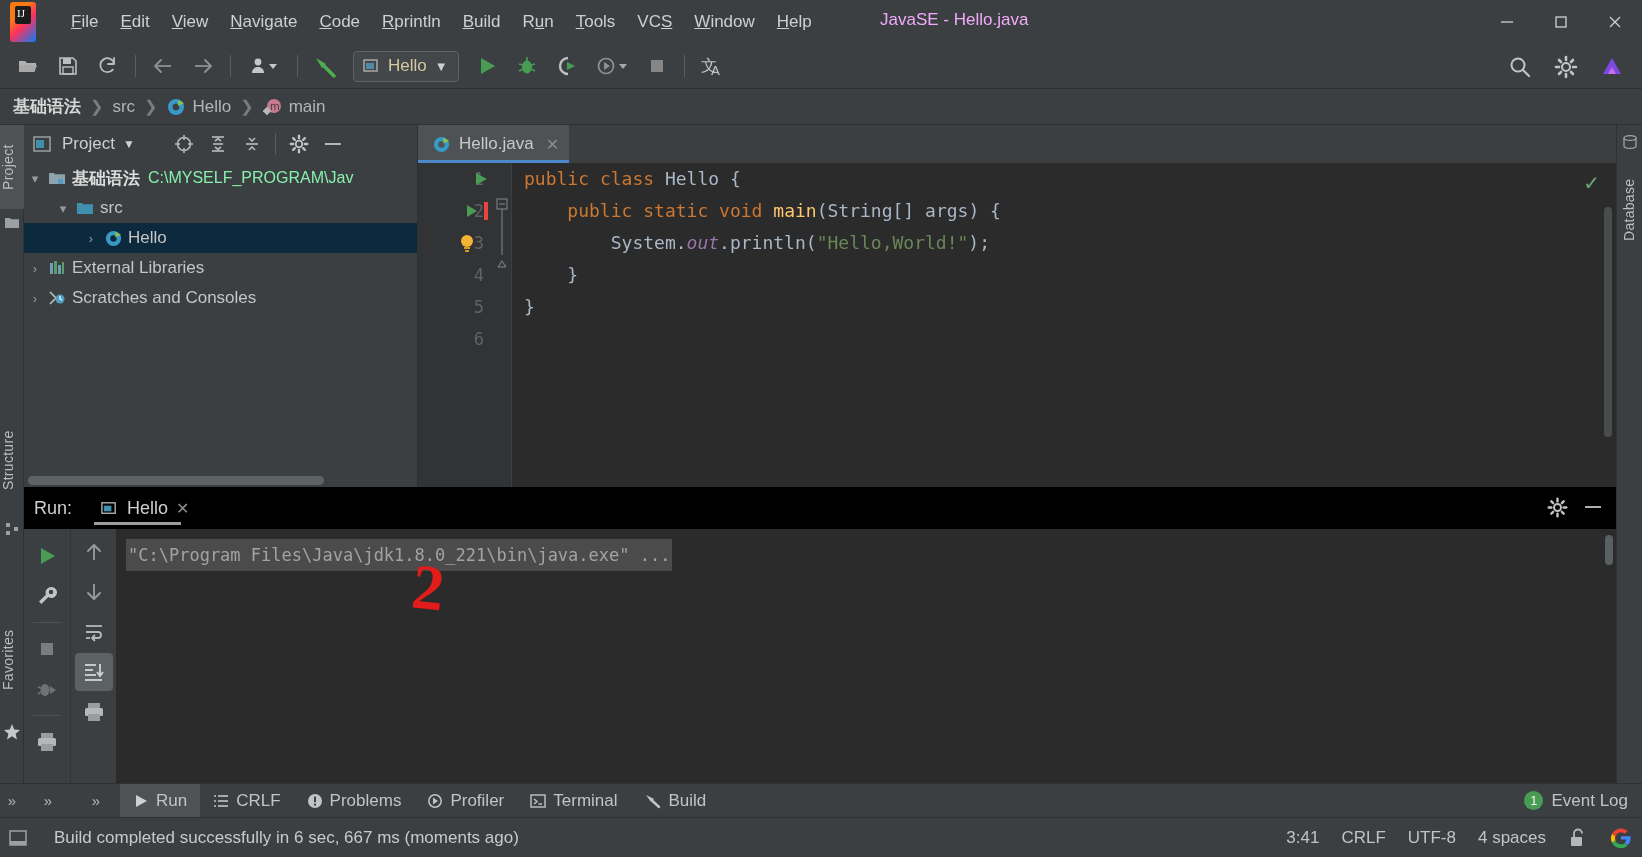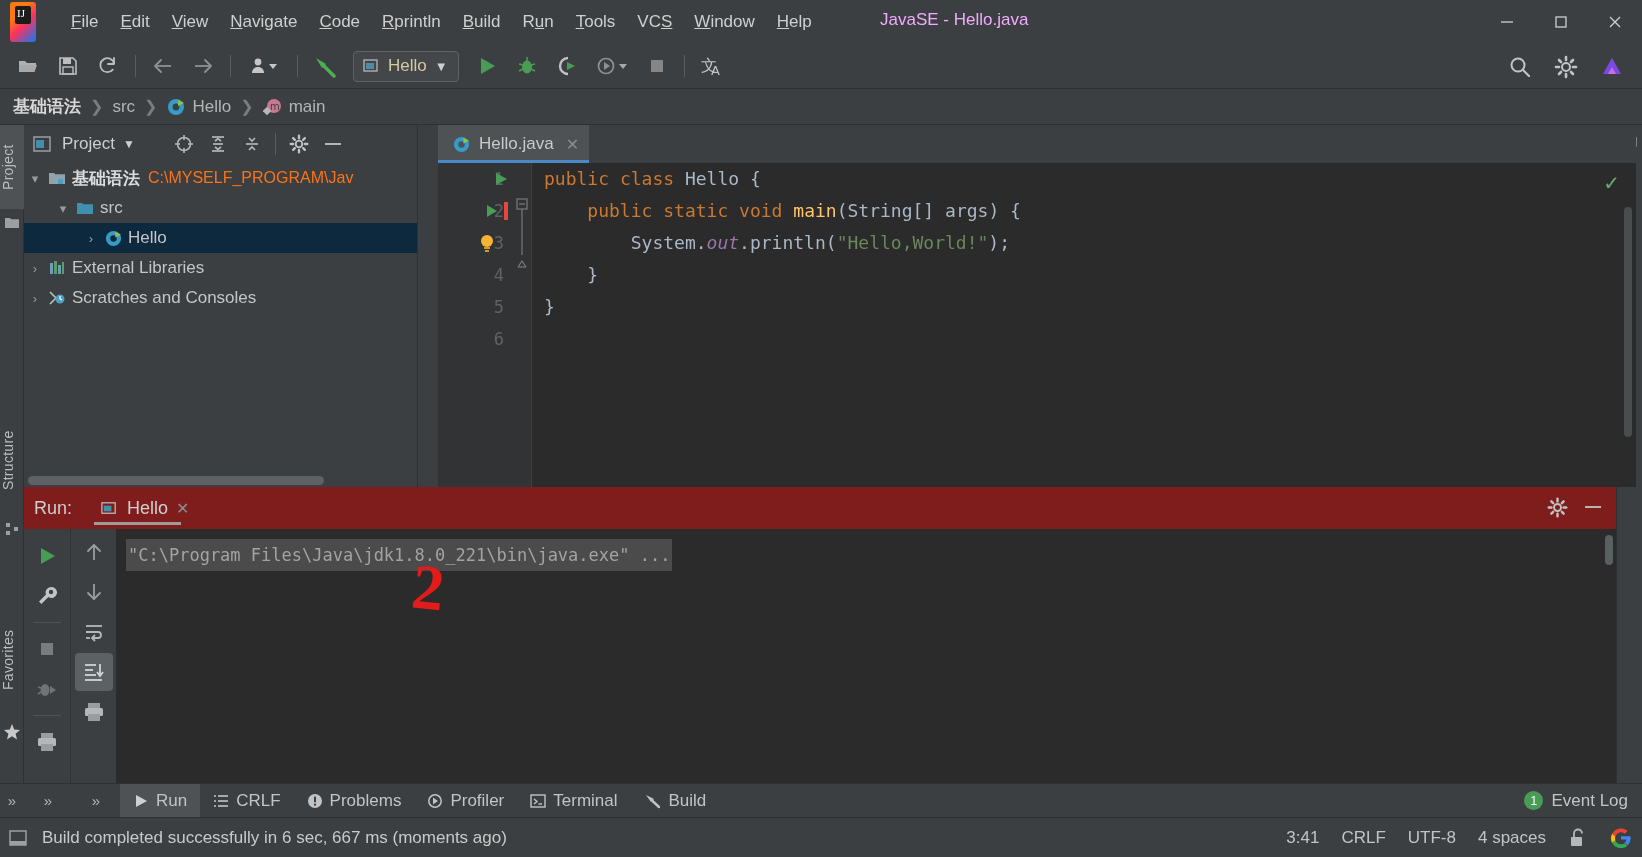--- a/index.html
+++ b/index.html
@@ -90,27 +90,27 @@
   .tree { position:absolute; top:38px; left:0; right:0; bottom: 18px; overflow:hidden; }
   .tnode {
     display:flex; align-items:center; height: 30px; font-size: 17px; color:#c5c5c5;
     white-space: nowrap; padding-right: 4px;
   }
   .tnode.sel { background: #0d293e; }
   .tnode .arrow { width: 22px; text-align:center; color:#9a9a9a; font-size: 13px; flex:none;}
   .tnode .ticon { width: 22px; display:flex; align-items:center; justify-content:center; flex:none; margin-right:4px;}
   .tnode .tlabel { }
   .tnode .tlabel.bold { font-weight: bold; color:#dcdcdc;}
-  .tnode .tpath { color:#f97316; font-size:16px; margin-left: 8px; }
+  .tnode .tpath { color:#86efac; font-size:16px; margin-left: 8px; }
   .hscroll { position:absolute; left:0; bottom:2px; height: 11px; width: 394px; }
   .hscroll .thumb { position:absolute; left: 4px; top:2px; width: 296px; height: 9px; background: #5d6264; border-radius:5px; }
 
   
   .editor-area {
-    position: absolute; left: 438px; top: 125px; width: 1198px; height: 362px; background: #fdba74;
+    position: absolute; left: 418px; top: 125px; width: 1198px; height: 362px; background: #fdba74;
   }
   .tabs-row { height: 38px; background: #3c3f41; display:flex; align-items: flex-end; }
   .etab {
     display:flex; align-items:center; gap:8px; height: 38px; padding: 0 10px 0 14px;
     background: #4e5254; position: relative; font-size: 17px; color:#c9c9c9;
   }
   .etab .underline { position:absolute; left:0; right:0; bottom:0; height:3px; background:#4a88c7; }
   .etab .close { color:#8b8f90; font-size:16px; margin-left: 4px; }
   .code-wrap { position:absolute; top:38px; left:0; right:0; bottom:0; background:#2b2b2b; display:flex; }
   .gutter { width: 74px; background:#313335; position:relative; flex:none; }
@@ -125,21 +125,21 @@
   .kw { color:#cc7832; }
   .str { color:#6a8759; }
   .fn { color:#ffc66d; }
   .fld { color:#9876aa; font-style: italic; }
   .pl { color:#a9b7c6; }
   .check { position:absolute; right: 16px; top: 8px; color:#6aab73; font-size: 20px; }
   .vscroll-edit { position:absolute; right:4px; top: 44px; width: 8px; height: 230px; background:#4a4d4e; border-radius:4px;}
 
   
   .run-panel {
-    position: absolute; left: 24px; top: 487px; width: 1592px; height: 296px; background: #7f1d1d;
+    position: absolute; left: 24px; top: 487px; width: 1592px; height: 296px; background: #000000;
   }
   .run-header { height: 42px; display:flex; align-items:center; padding-left: 10px; gap: 0; position:relative;}
   .run-label { font-size: 18px; color:#cfcfcf; margin-right: 22px; }
   .run-tab {
     display:flex; align-items:center; gap:8px; font-size:18px; color:#cfcfcf; padding: 0 6px;
     position:relative; height: 42px;
   }
   .run-tab .underline { position:absolute; left:0; right: 14px; bottom: 4px; height:3px; background:#9c9c9c; }
   .run-hdr-right { position:absolute; right: 8px; top: 6px; display:flex; gap: 6px; }
   .run-hdr-btn { width: 30px; height:28px; display:flex; align-items:center; justify-content:center; border-radius:3px; }
@@ -168,21 +168,21 @@
   }
   .bb-item { display:flex; align-items:center; gap:7px; height:34px; padding: 0 13px; font-size:17px; color:#c3c3c3;}
   .bb-item.active { background:#4e5254; }
   .bb-right { position:absolute; right: 14px; display:flex; align-items:center; gap:8px; font-size:17px; color:#c3c3c3;}
   .badge { width:19px;height:19px;border-radius:50%; background:#499c54; color:#fff; font-size:12px;
            display:flex;align-items:center;justify-content:center; }
 
   
   .statusbar {
     position:absolute; left:0; bottom:0; width:1642px; height:40px; background:#3c3f41;
-    display:flex; align-items:center; border-top:1px solid #2e3133; padding-left: 8px; gap: 14px;
+    display:flex; align-items:center; border-top:1px solid #2e3133; padding-left: 8px; gap: 26px;
   }
   .status-msg { font-size:17px; color:#c9c9c9; }
   .status-right { position:absolute; right: 10px; display:flex; align-items:center; gap: 22px; font-size:17px; color:#c3c3c3;}
 </style>
 </head>
 <body>
 
 <div class="app">
 
   <div class="titlebar">

